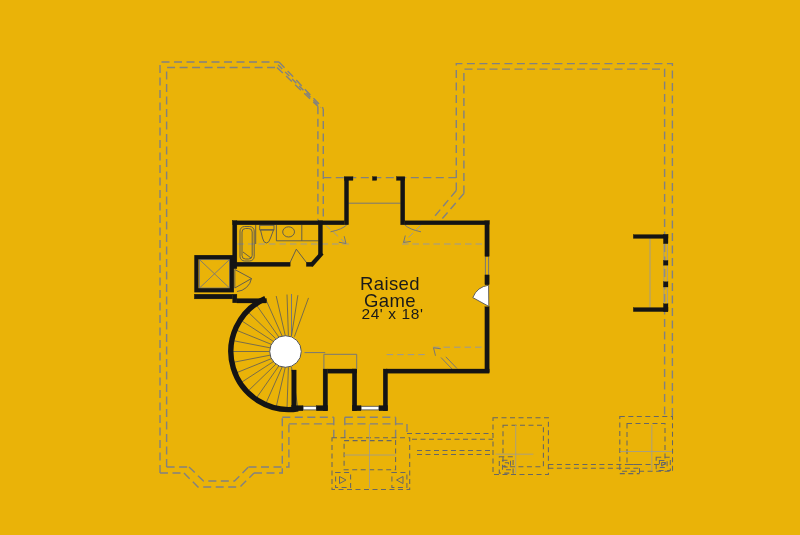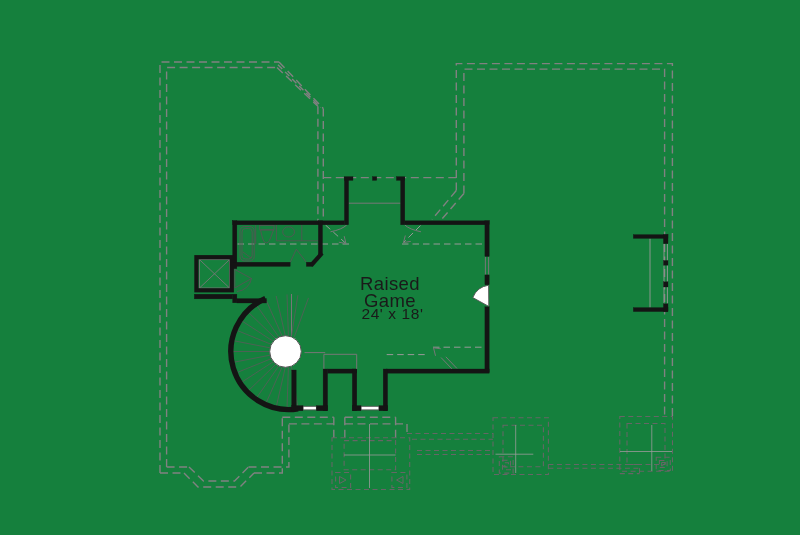--- a/index.html
+++ b/index.html
@@ -1,16 +1,16 @@
 <!DOCTYPE html>
 <html><head>
 <meta charset="utf-8">
 <style>
   html,body{margin:0;padding:0;background:#fff;}
-  #page{position:relative;width:800px;height:535px;background:#15803d;overflow:hidden;
+  #page{position:relative;width:800px;height:535px;background:#eab308;overflow:hidden;
         font-family:"Liberation Sans",sans-serif;}
 </style>
 </head>
 <body>
 <div id="page">
 <svg width="800" height="535" viewBox="0 0 800 535">
 
 <g stroke="#818181" stroke-width="1.4" fill="none" stroke-dasharray="8 4.5">
 
   <polyline points="160,473 160,62 279,62"></polyline>

